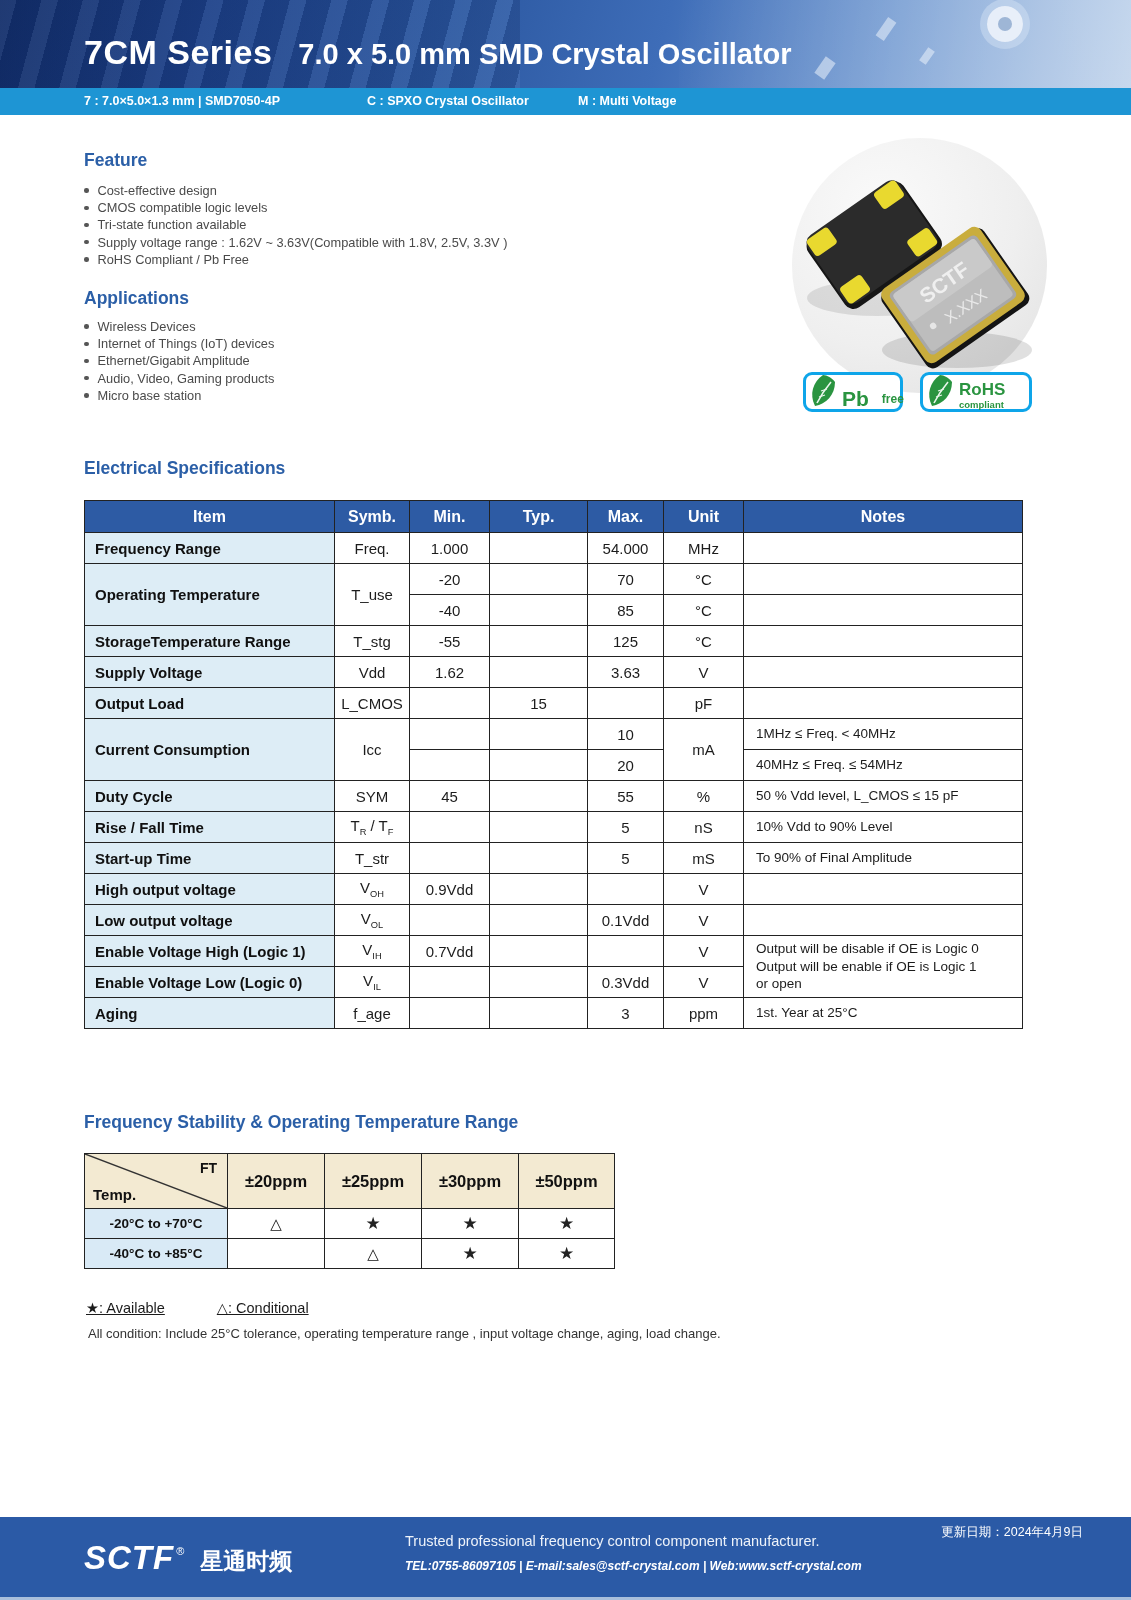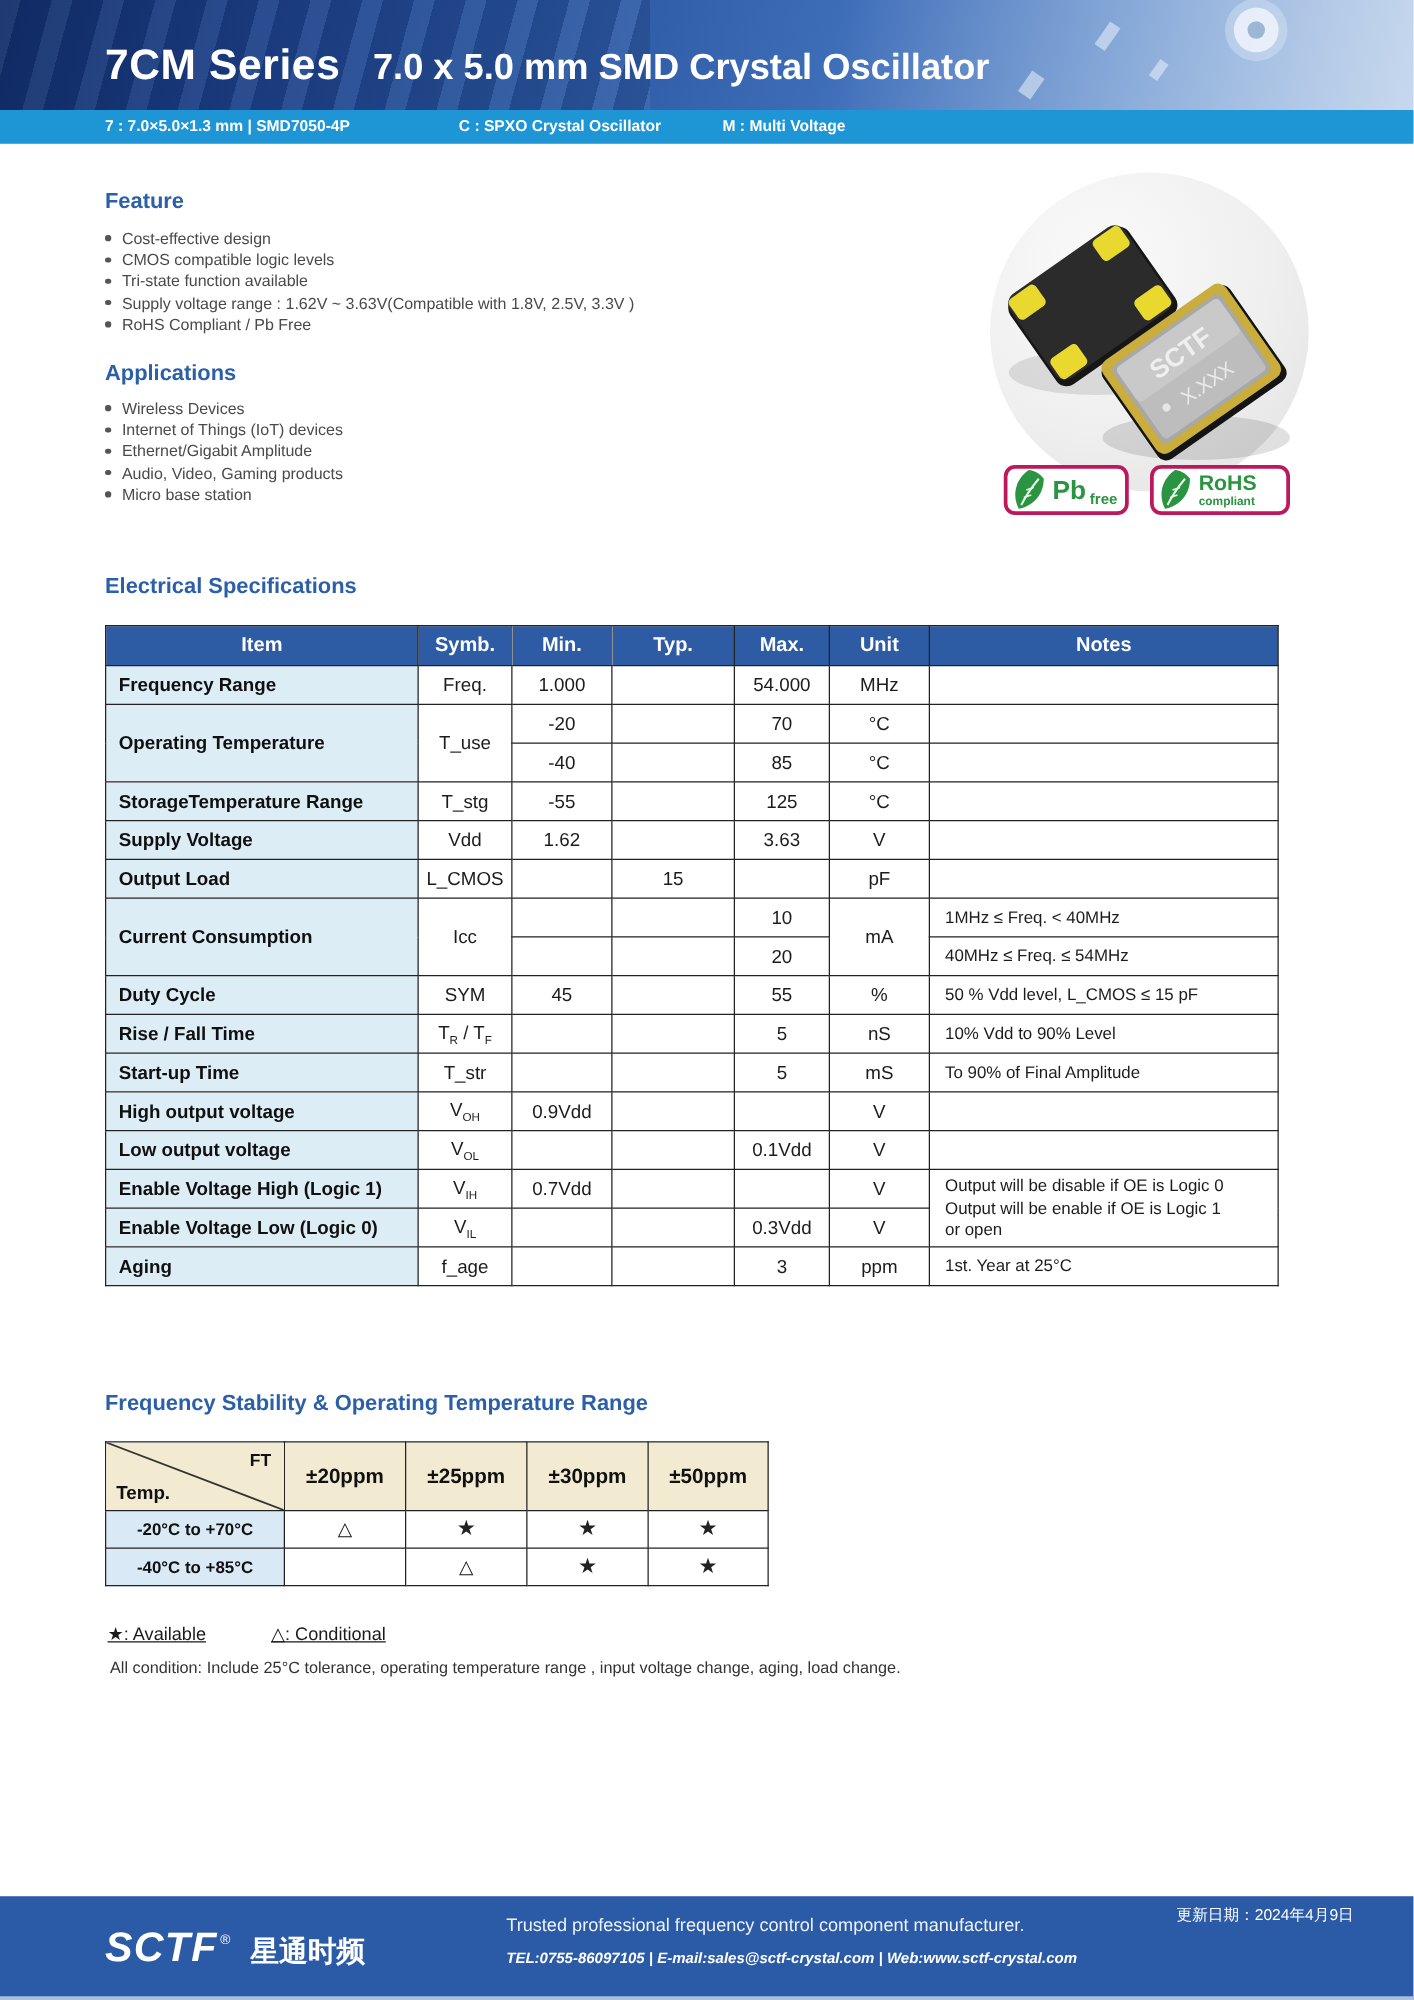--- a/index.html
+++ b/index.html
@@ -30,27 +30,27 @@
 
   
   .blist{position:absolute;left:84px;margin:0;padding:0;list-style:none;}
   .blist li{display:flex;align-items:center;gap:9px;height:17.2px;font-size:12.8px;color:#4a4a4a;white-space:nowrap;}
   .blist .dot{flex:0 0 auto;width:4.5px;height:4.5px;border-radius:50%;background:#555;}
 
   
   .product{position:absolute;left:792px;top:138px;width:260px;height:282px;}
   .photo-circle{position:absolute;left:0;top:0;width:255px;height:255px;border-radius:50%;
     background:radial-gradient(circle at 35% 28%,#fafafa 0%,#efefef 55%,#e0e0e0 100%);}
-  .badge{position:absolute;height:40px;background:#fff;border:3px solid #be185d;border-radius:9px;
-    display:flex;align-items:center;padding:0 8px 0 2px;box-sizing:border-box;}
+  .badge{position:absolute;height:40px;background:#fff;border:3px solid #0ea5e9;border-radius:9px;
+    display:flex;align-items:flex-end;padding:0 8px 0 2px;box-sizing:border-box;}
   .badge-pb{left:11px;top:234px;width:100px;}
   .badge-rohs{left:128px;top:234px;width:112px;}
   .badge svg{flex:0 0 auto;margin-right:4px;}
   .pb-big{font-size:21px;font-weight:800;color:#2a9440;line-height:1;}
-  .pb-small{font-size:12px;font-weight:700;color:#2a9440;margin-left:3px;align-self:flex-end;padding-bottom:3px;}
+  .pb-small{font-size:12px;font-weight:700;color:#2a9440;margin-left:13px;align-self:flex-end;padding-bottom:3px;}
   .rohs-col{display:flex;flex-direction:column;line-height:1;}
   .rohs-big{font-size:17px;font-weight:800;color:#2a9440;}
   .rohs-small{font-size:9.5px;font-weight:700;color:#2a9440;margin-top:2px;}
 
   
   .elec{position:absolute;left:84px;top:500px;width:938px;border-collapse:collapse;table-layout:fixed;padding-left:40px;}
   .elec th,.elec td{border:1.6px solid #222;overflow:hidden;}
   .elec thead th{background:#2d5ba4;color:#fff;font-size:16px;font-weight:700;height:31px;padding:0;}
   .elec td{height:28px;font-size:15px;color:#1c1c1c;text-align:center;padding:1px 4px;}
   .elec td.item{background:#ddedf6;text-align:left;padding-left:10px;font-weight:600;color:#101010;font-size:15px;}

